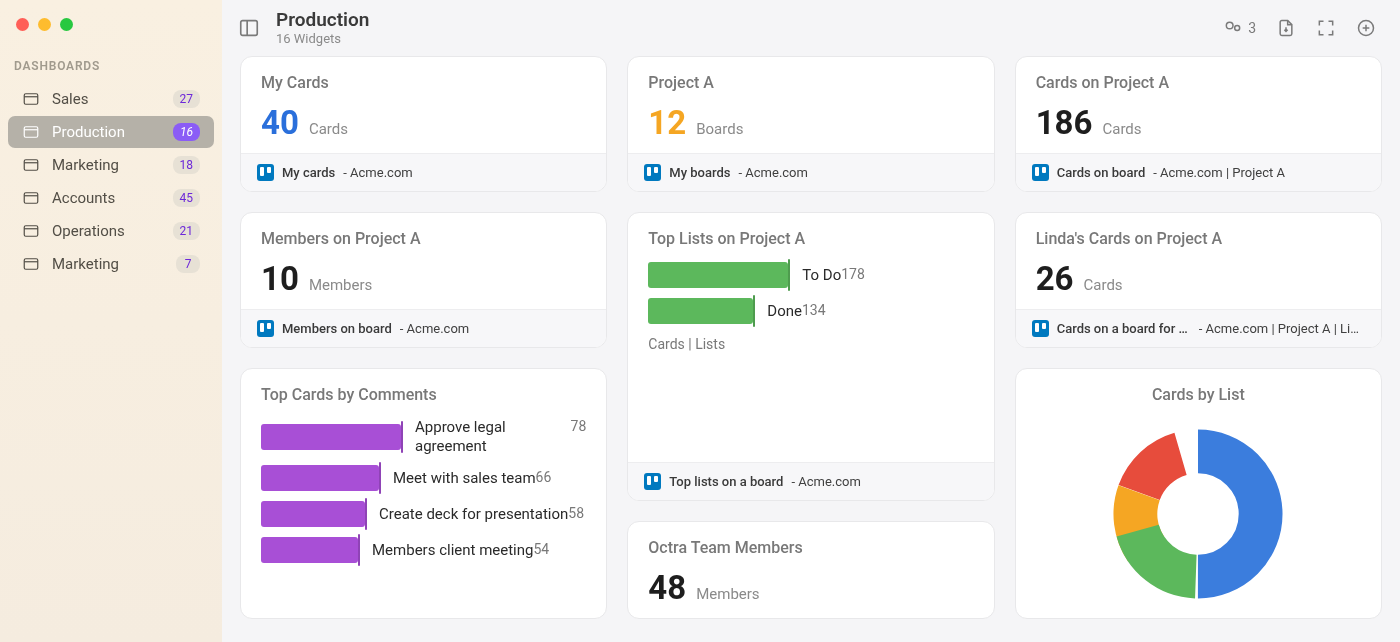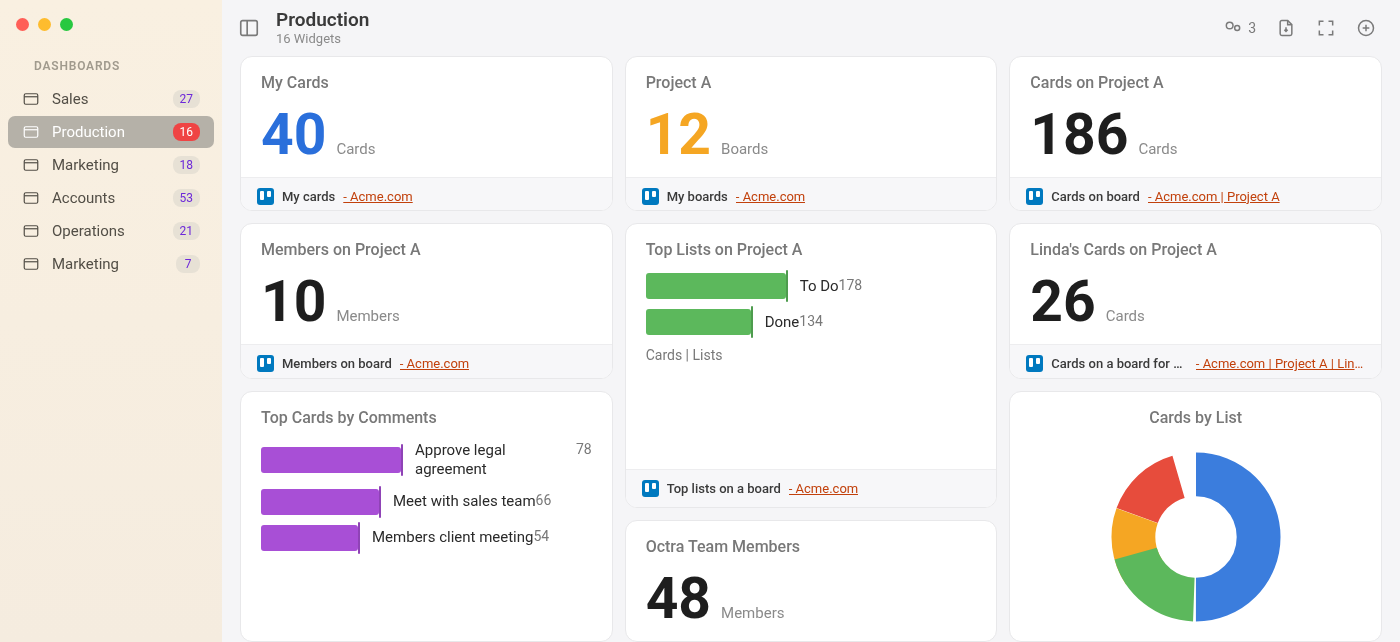--- a/index.html
+++ b/index.html
@@ -3,53 +3,53 @@
 <meta charset="utf-8">
 <style>
 * { box-sizing: border-box; margin: 0; padding: 0; }
 body { font-family: -apple-system, BlinkMacSystemFont, "Segoe UI", Roboto, sans-serif; background: #f6f1e7; width: 1400px; height: 642px; overflow: hidden; display: flex; }
 .sidebar { width: 222px; background: linear-gradient(180deg, #f9f0e1 0%, #f5ecdf 100%); display: flex; flex-direction: column; padding-top: 12px; }
 .traffic { display: flex; gap: 9px; padding: 6px 16px 24px 16px; }
 .tl { width: 13px; height: 13px; border-radius: 50%; }
 .tl.red { background: #ff5f57; }
 .tl.yel { background: #febc2e; }
 .tl.grn { background: #28c840; }
-.sb-heading { font-size: 12px; font-weight: 600; letter-spacing: .8px; color: #a09a8d; padding: 4px 14px 9px 14px; margin-left: 20px; }
+.sb-heading { font-size: 12px; font-weight: 600; letter-spacing: .8px; color: #a09a8d; padding: 4px 14px 9px 14px; }
 .sb-item { display: flex; align-items: center; gap: 12px; padding: 7px 14px; margin: 1px 8px; border-radius: 7px; cursor: pointer; color: #524e46; font-size: 15px; }
 .sb-item.active { background: #b5b1a8; color: #fff; }
-.sb-item.active .count { background: #ef4444; color: #fff; }
+.sb-item.active .count { background: #8b5cf6; color: #fff; font-style: italic; }
 .sb-icon { width: 18px; height: 18px; flex-shrink: 0; }
 .sb-label { flex: 1; }
 .count { font-size: 12px; background: #e7e1d5; padding: 2px 7px; border-radius: 8px; color: #6d28d9; min-width: 24px; text-align: center; }
 .main { flex: 1; background: #f5f5f7; display: flex; flex-direction: column; border-top-left-radius: 0; }
 .topbar { display: flex; align-items: center; padding: 10px 24px 10px 16px; gap: 16px; }
 .panel-icon { width: 22px; height: 22px; color: #7a7a7a; }
 .title-block { flex: 1; }
 .title { font-size: 19px; font-weight: 600; color: #3a3a3a; line-height: 1.1; }
 .subtitle { font-size: 13px; color: #8a8a8a; }
 .top-actions { display: flex; align-items: center; gap: 20px; color: #7a7a7a; }
 .top-act { display: flex; align-items: center; gap: 5px; cursor: pointer; font-size: 14px; }
 .top-act svg { width: 20px; height: 20px; }
-.grid { flex: 1; overflow: hidden; padding: 0 18px; display: grid; grid-template-columns: 1fr 1fr 1fr; gap: 12px; align-content: start; }
+.grid { flex: 1; overflow: hidden; padding: 0 18px; display: grid; grid-template-columns: 1fr 1fr 1fr; gap: 20px; align-content: start; }
 .card { background: #fff; border: 1px solid #e8e8ea; border-radius: 12px; display: flex; flex-direction: column; overflow: hidden; }
 .card-body { padding: 16px 20px 14px 20px; }
 .card-title { font-size: 16px; font-weight: 500; color: #787878; margin-bottom: 14px; }
 .bignum-row { display: flex; align-items: baseline; gap: 10px; }
-.bignum { font-size: 57px; font-weight: 700; line-height: 1; }
+.bignum { font-size: 33px; font-weight: 700; line-height: 1; }
 .bignum.blue { color: #2a6fdb; }
 .bignum.orange { color: #f5a623; }
 .bignum.black { color: #1e1e1e; }
 .bignum-label { font-size: 15px; color: #8a8a8a; }
 .card-foot { background: #f7f7f9; border-top: 1px solid #ededef; padding: 10px 16px; display: flex; align-items: center; gap: 8px; font-size: 13px; }
 .foot-icon { width: 17px; height: 17px; background: #0079bf; border-radius: 3px; position: relative; flex-shrink: 0; }
 .foot-icon::before, .foot-icon::after { content: ""; position: absolute; background: #fff; border-radius: 1px; top: 3px; width: 4px; }
 .foot-icon::before { left: 3px; height: 9px; }
 .foot-icon::after { right: 3px; height: 6px; }
 .foot-name { color: #3a3a3a; font-weight: 500; white-space: nowrap; overflow: hidden; text-overflow: ellipsis; }
-.foot-source { color: #c2410c; white-space: nowrap; overflow: hidden; text-overflow: ellipsis; text-decoration: underline; }
+.foot-source { color: #404040; white-space: nowrap; overflow: hidden; text-overflow: ellipsis; }
 .barlist { display: flex; flex-direction: column; gap: 10px; }
 .bar-row { display: flex; align-items: center; gap: 14px; }
 .bar-track { height: 26px; border-radius: 3px; position: relative; flex-shrink: 0; }
 .bar-track::after { content: ""; position: absolute; right: -2px; top: -3px; bottom: -3px; width: 2px; background: inherit; filter: brightness(0.85); border-radius: 1px; }
 .bar-green { background: #5cb85c; }
 .bar-purple { background: #a84fd6; }
 .bar-text { display: flex; flex-direction: row; line-height: 1.25; }
 .bar-label { font-size: 15px; color: #2a2a2a; }
 .bar-val { font-size: 14px; color: #787878; }
 .bar-foot-links { font-size: 14px; color: #787878; padding-top: 12px; }
@@ -89,21 +89,21 @@
         </svg>
   <span class="sb-label">Marketing</span>
   <span class="count">18</span>
       </div>
       <div class="sb-item">
         <svg class="sb-icon" viewBox="0 0 24 24" fill="none" stroke="currentColor" stroke-width="1.6">
           <rect x="3" y="5" width="18" height="14" rx="2"></rect>
           <line x1="3" y1="9" x2="21" y2="9"></line>
         </svg>
   <span class="sb-label">Accounts</span>
-  <span class="count">53</span>
+  <span class="count">45</span>
       </div>
       <div class="sb-item">
         <svg class="sb-icon" viewBox="0 0 24 24" fill="none" stroke="currentColor" stroke-width="1.6">
           <rect x="3" y="5" width="18" height="14" rx="2"></rect>
           <line x1="3" y1="9" x2="21" y2="9"></line>
         </svg>
   <span class="sb-label">Operations</span>
   <span class="count">21</span>
       </div>
       <div class="sb-item">
@@ -274,20 +274,27 @@
               </div>
             </div>
             <div class="bar-row">
               <div class="bar-track bar-purple" style="width:118px"></div>
   <div class="bar-text">
                 <div class="bar-label">Meet with sales team</div>
                 <div class="bar-val">66</div>
               </div>
             </div>
             <div class="bar-row">
+              <div class="bar-track bar-purple" style="width:104px"></div>
+  <div class="bar-text">
+                <div class="bar-label">Create deck for presentation</div>
+                <div class="bar-val">58</div>
+              </div>
+            </div>
+            <div class="bar-row">
               <div class="bar-track bar-purple" style="width:97px"></div>
   <div class="bar-text">
                 <div class="bar-label">Members client meeting</div>
                 <div class="bar-val">54</div>
               </div>
             </div>
           </div>
       </div>
     </div>
 

